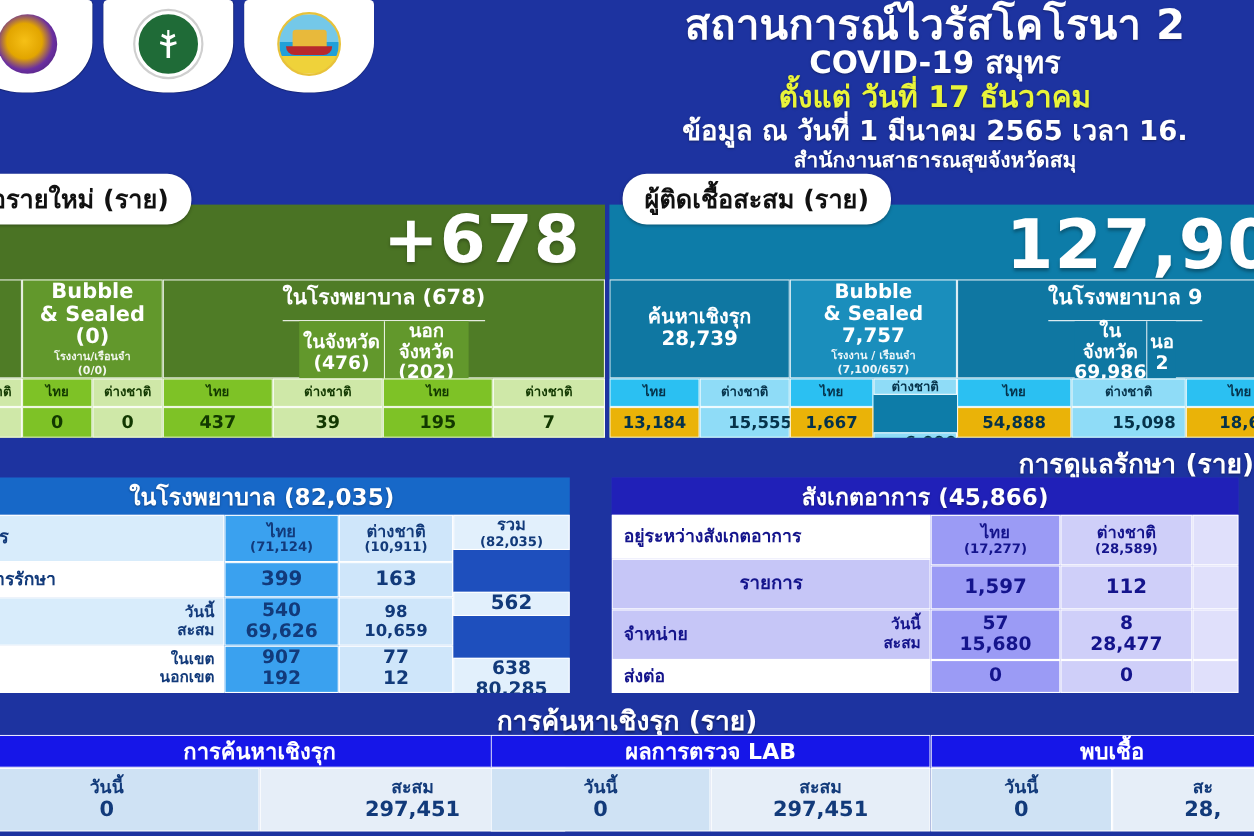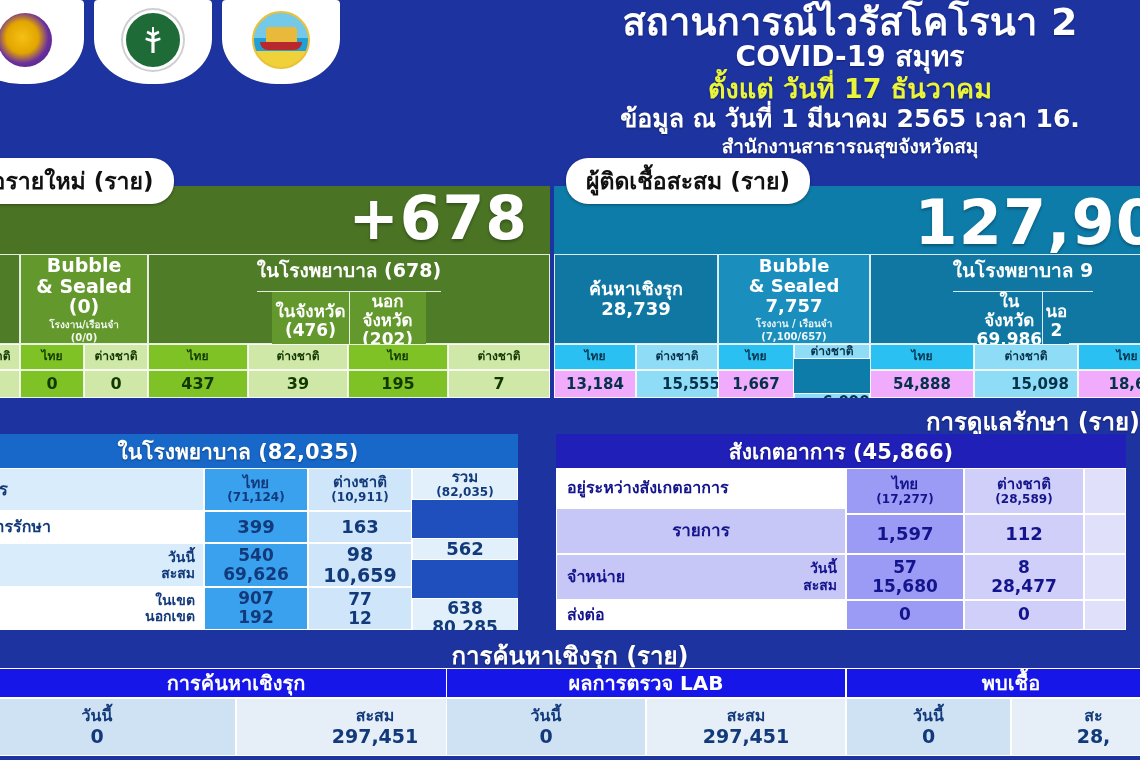--- a/index.html
+++ b/index.html
@@ -102,21 +102,21 @@
   .g-val{background:#7ec226;color:#123800;font-size:16px;font-weight:800;}
   .g-val.alt{background:#cfe8a8;color:#123800;}
 
   
   .b-dark{background:#0f77a2;}
   .b-mid{background:#1a8ebc;}
   .b-cat{font-size:18px;}
   .b-cat .sm{font-size:10px;font-weight:700;opacity:.92;margin-top:2px;}
   .b-head{background:#2bc0f2;color:#05324a;font-size:12px;}
   .b-head.alt{background:#8fdcf7;color:#05324a;}
-  .b-val{background:#f0abfc;color:#05324a;font-size:15px;font-weight:800;}
+  .b-val{background:#eab308;color:#05324a;font-size:15px;font-weight:800;}
   .b-val.alt{background:#8fdcf7;color:#05324a;padding-left:28px;}
 
   .split-cell{display:flex;flex-direction:column;padding:0;align-items:center;}
   .split-top{flex:0 0 42px;display:flex;align-items:center;justify-content:center;
     border-bottom:1px solid rgba(255,255,255,.85);font-size:19px;}
   .split-bot{flex:1;display:flex;}
   .split-bot>div{flex:1;display:flex;flex-direction:column;align-items:center;justify-content:center;
     font-size:17px;line-height:1.1;}
   .split-bot>div+div{border-left:1px solid rgba(255,255,255,.85);}
 
@@ -394,21 +394,21 @@
           <span>192</span>
         </div>
       </div>
 
       <div class="mt-col" style="width:104px;">
         <div class="mt-cell hdr twin h-num-b" style="height:46px;">
           <span>ต่างชาติ</span>
           <span class="sub">(10,911)</span>
         </div>
         <div class="mt-cell h-num-b" style="height:34px;font-size:18px;">163</div>
-        <div class="mt-cell twin h-num-b" style="height:46px;font-size:19px;">
+        <div class="mt-cell twin h-num-b" style="height:46px;font-size:15px;">
           <span>98</span>
           <span>10,659</span>
         </div>
         <div class="mt-cell twin h-num-b" style="height:46px;font-size:17px;">
           <span>77</span>
           <span>12</span>
         </div>
       </div>
 
       <div class="mt-col" style="width:106px;gap:38px;">

